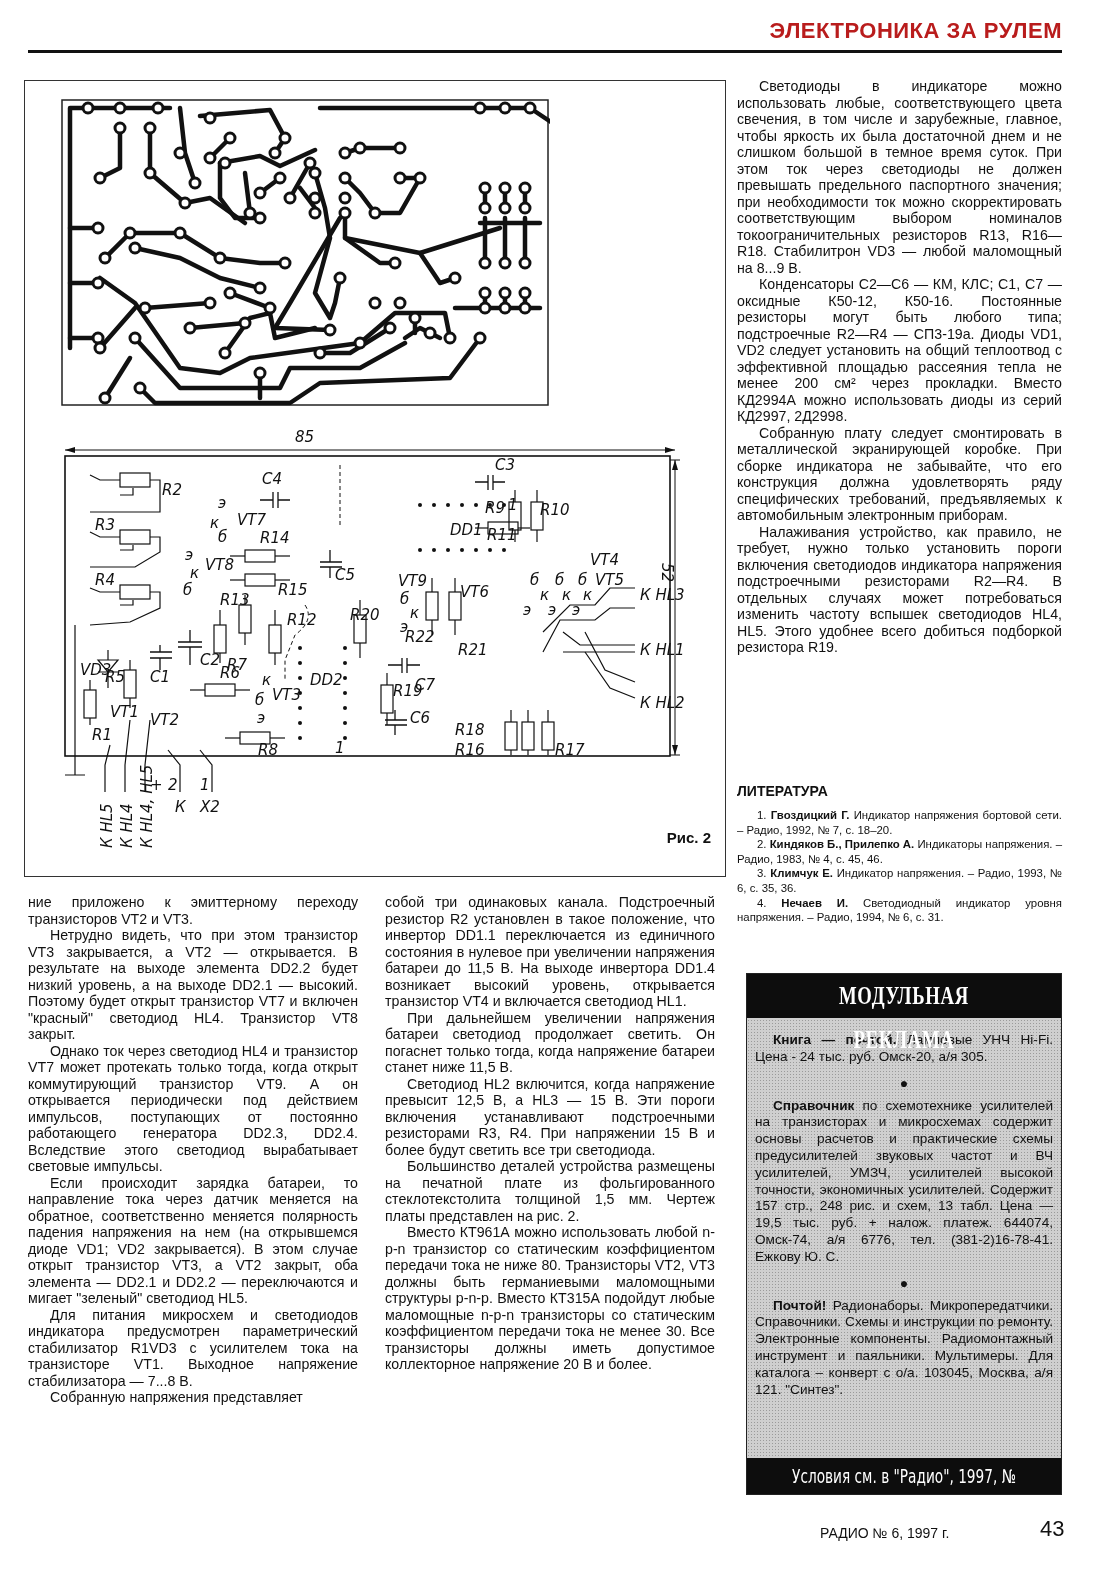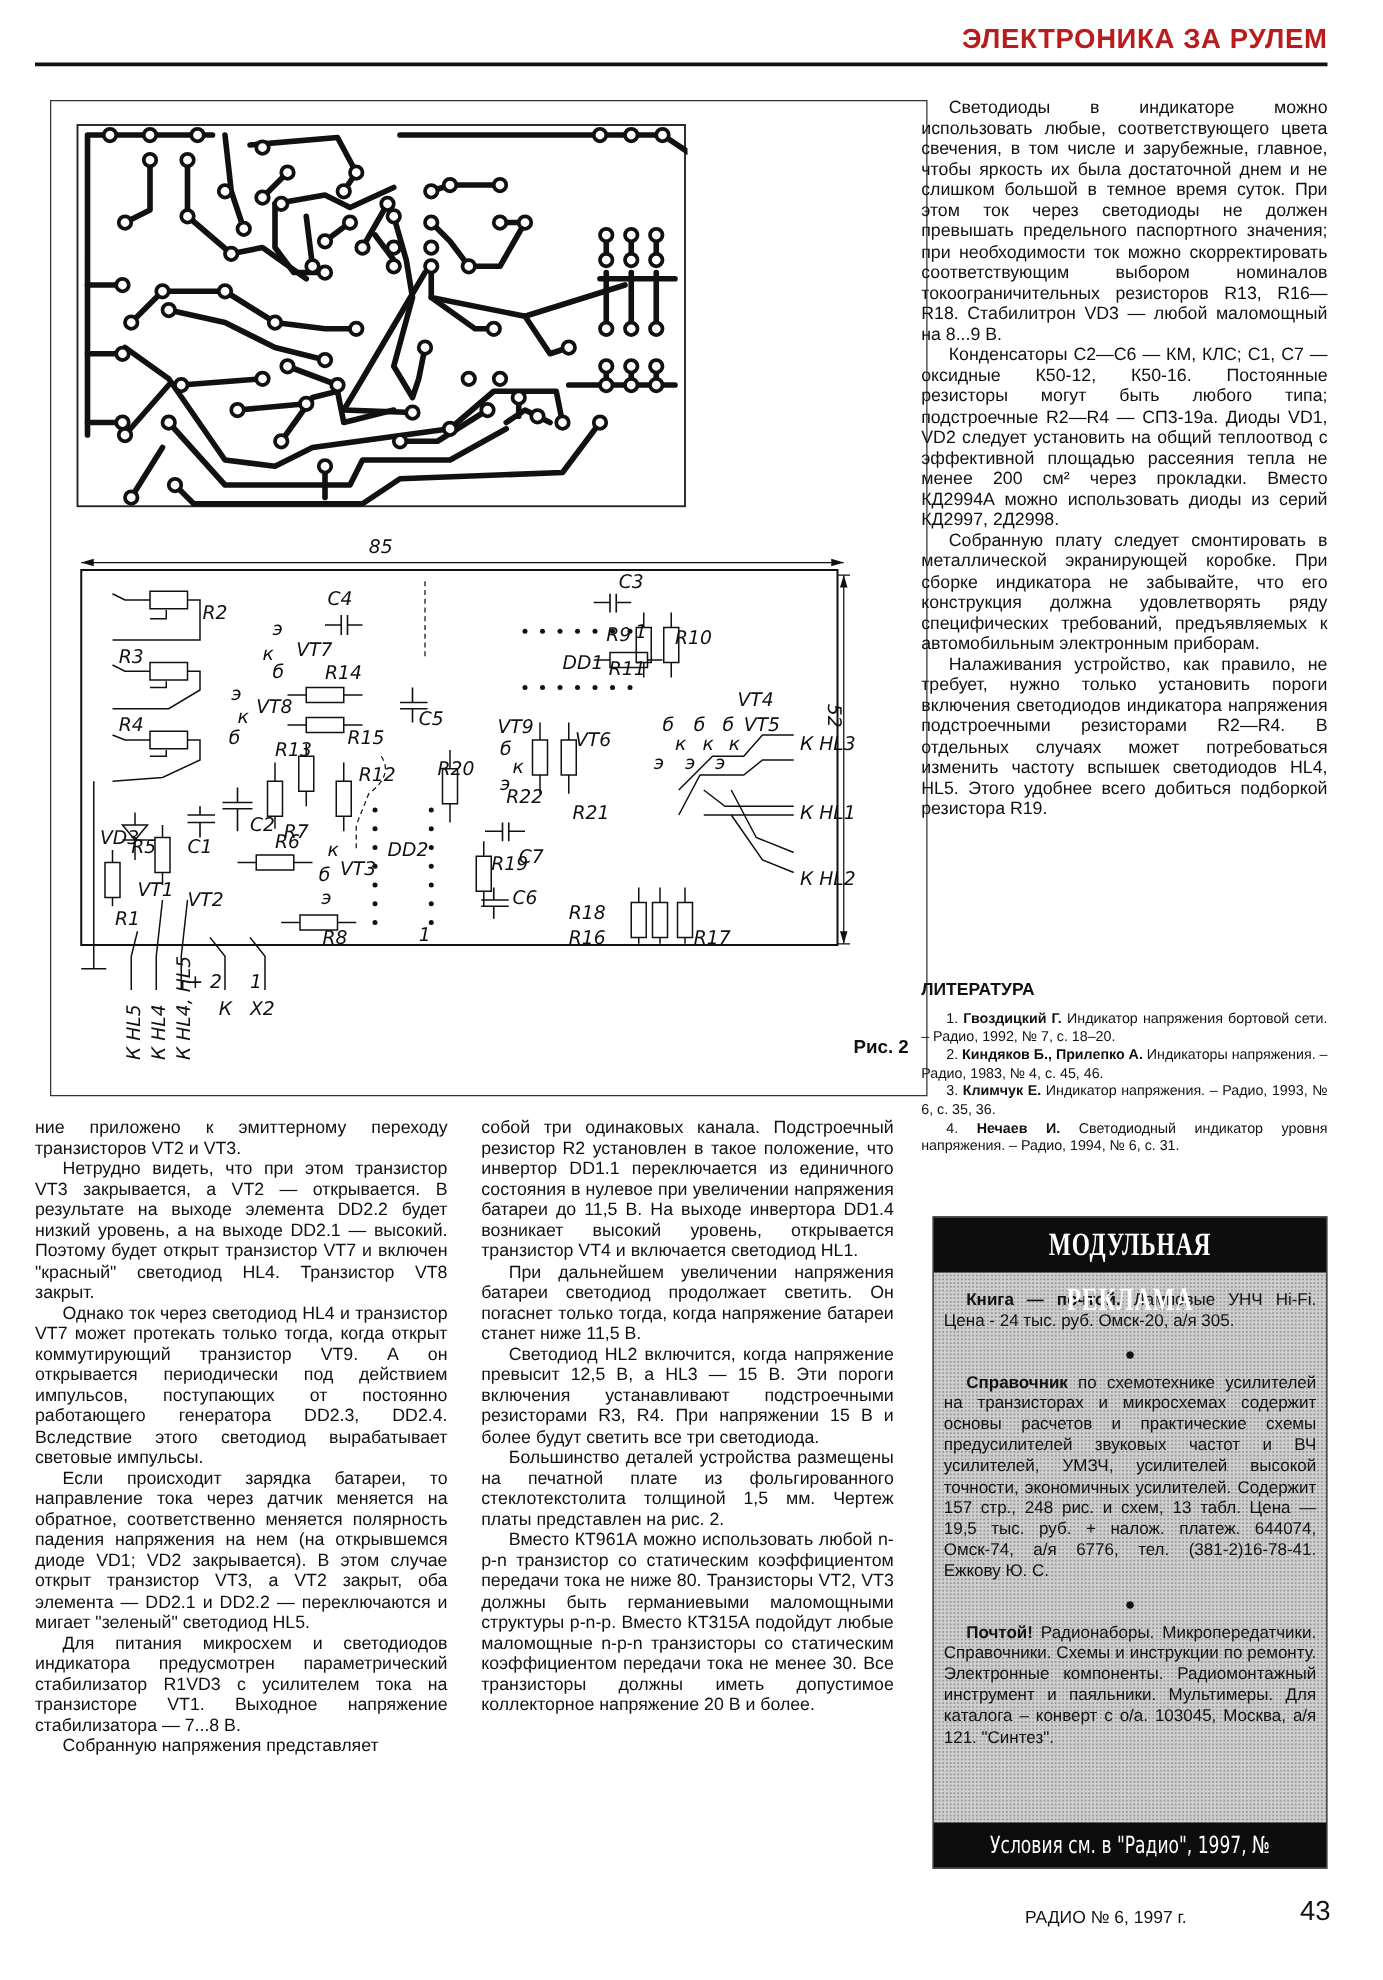--- a/index.html
+++ b/index.html
@@ -1,19 +1,19 @@
 <!DOCTYPE html>
 <html><head>
 <meta charset="utf-8">
 <style>
   html, body { margin: 0; padding: 0; background: #ffffff; }
   body { width: 1106px; height: 1584px; position: relative; overflow: hidden; color: #111; font-family: "Liberation Sans", sans-serif; }
   .header-title { position: absolute; right: 44px; top: 18px; font-weight: bold; font-size: 22px; letter-spacing: 0.5px; color: #b91c1c; }
   .header-rule { position: absolute; left: 28px; right: 44px; top: 50px; height: 3px; background: #111; }
-  .figure-frame { position: absolute; left: 40px; top: 80px; width: 702px; height: 797px; border: 1.5px solid #333; box-sizing: border-box; }
+  .figure-frame { position: absolute; left: 24px; top: 80px; width: 702px; height: 797px; border: 1.5px solid #333; box-sizing: border-box; }
   .figure-caption { position: absolute; right: 14px; bottom: 30px; font-weight: bold; font-size: 15px; }
   .pcb { position: absolute; left: 60px; top: 98px; }
   .schematic { position: absolute; left: 50px; top: 420px; }
   .svgtext { font-family: "DejaVu Sans", sans-serif; font-style: italic; font-size: 15px; fill: #111; }
   .col { position: absolute; font-size: 14.2px; line-height: 16.5px; text-align: justify; hyphens: manual; }
   .col p { margin: 0; text-indent: 22px; }
   .col p.noindent { text-indent: 0; }
   #col-left { left: 28px; top: 894px; width: 330px; }
   #col-mid { left: 385px; top: 894px; width: 330px; }
   #col-right { left: 737px; top: 78px; width: 325px; }

